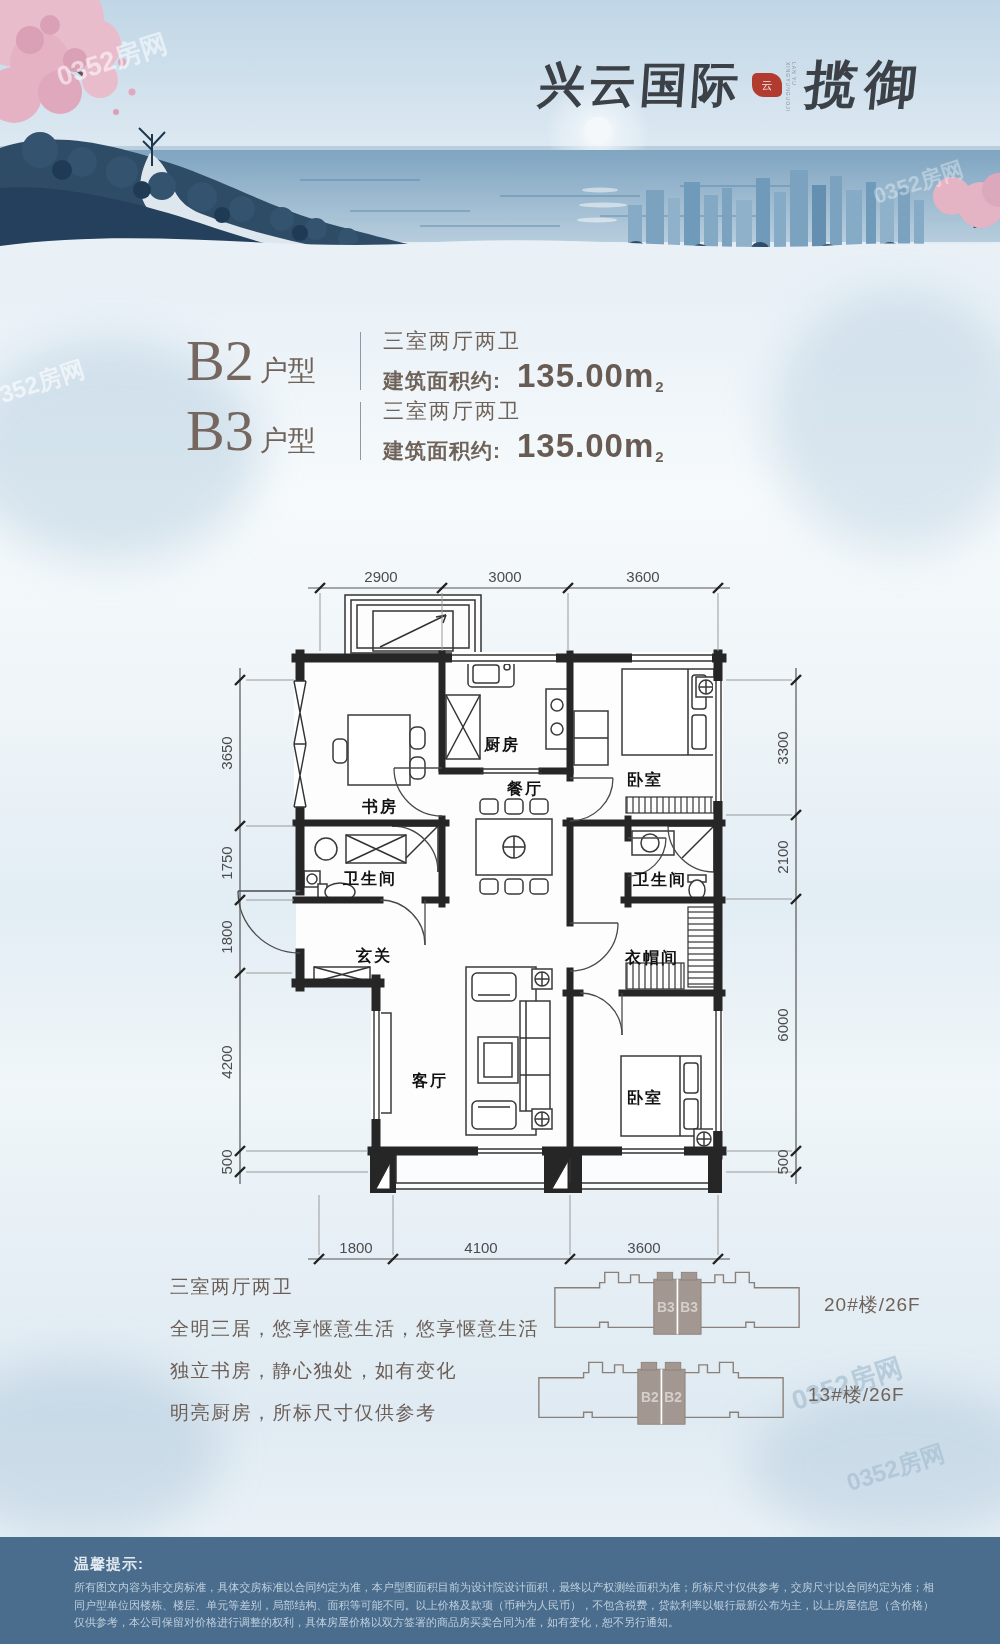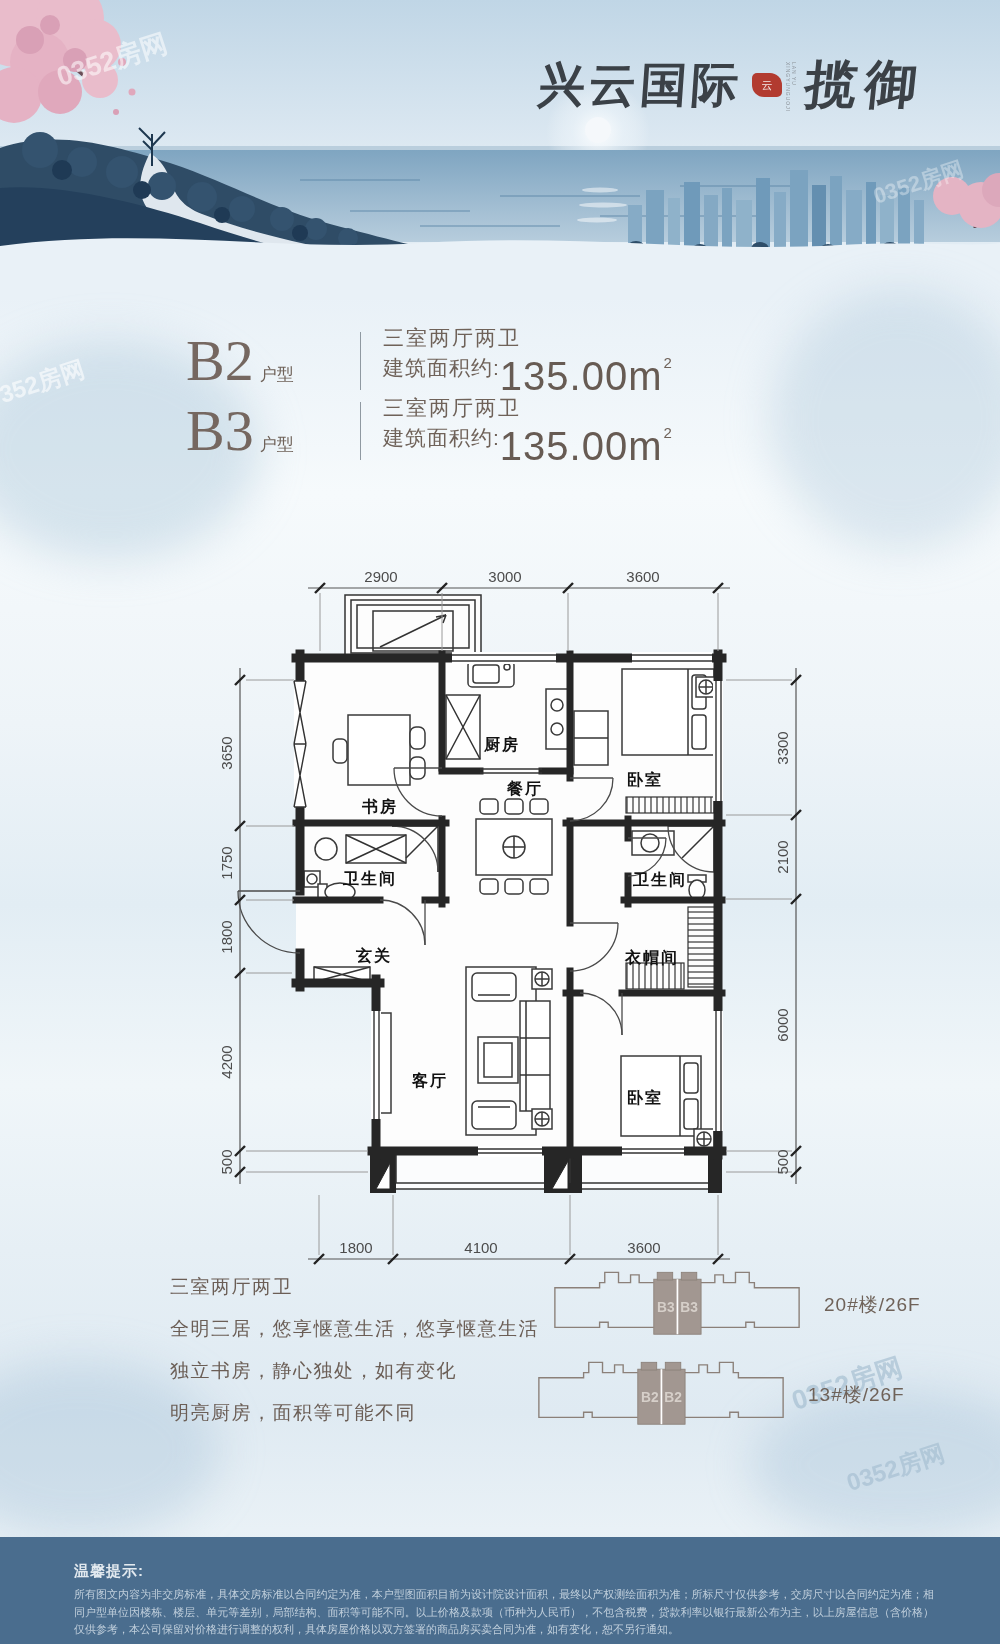--- a/index.html
+++ b/index.html
@@ -18,26 +18,26 @@
   .logo-sub{font-family:"Liberation Serif",serif;font-weight:bold;font-size:52px;letter-spacing:8px;transform:skewX(-6deg);}
   
   .wm{position:absolute;font-weight:bold;transform:rotate(-18deg);pointer-events:none;white-space:nowrap;}
   
   .mist{position:absolute;border-radius:50%;filter:blur(22px);pointer-events:none;}
   
   #unit-block{position:absolute;left:186px;top:326px;color:#6f6259;}
   .unit-row{display:flex;align-items:center;height:70px;}
   .unit-code{width:168px;display:flex;align-items:baseline;}
   .unit-code .code{font-family:"Liberation Serif",serif;font-size:58px;line-height:58px;color:#756760;}
-  .unit-code .suffix{font-size:17px;margin-left:6px;color:#6f6259;}
+  .unit-code .suffix{font-size:28px;margin-left:6px;color:#6f6259;}
   .unit-divider{width:1px;height:58px;background:#8f99a1;margin:0 22px 0 6px;}
   .unit-info{display:flex;flex-direction:column;justify-content:center;}
   .unit-layout{font-size:21px;letter-spacing:2px;color:#6f6259;}
-  .unit-area{font-size:21px;letter-spacing:1px;color:#6f6259;margin-top:2px;display:flex;align-items:flex-start;}
-  .unit-area .area-num{font-size:40px;letter-spacing:1px;color:#675b53;margin-left:0;}
+  .unit-area{font-size:21px;letter-spacing:1px;color:#6f6259;margin-top:2px;display:flex;align-items:flex-end;font-weight:bold;}
+  .unit-area .area-num{font-size:33px;letter-spacing:1px;color:#675b53;margin-left:16px;}
   .unit-area sup{font-size:15px;margin-left:1px;}
   
   #floor-plan{position:absolute;left:180px;top:543px;}
   .wall{stroke:#262626;fill:none;stroke-linecap:square;}
   .w-out{stroke-width:9;}
   .w-in{stroke-width:7;}
   .thin{stroke:#333;stroke-width:1.5;fill:none;}
   .furn{stroke:#3a3a3a;stroke-width:1.5;fill:#fff;}
   .furno{stroke:#3a3a3a;stroke-width:1.5;fill:none;}
   .winline{stroke:#333;stroke-width:1.4;fill:none;}
@@ -51,21 +51,21 @@
   #description{position:absolute;left:170px;top:1266px;color:#6b5e56;font-size:19px;letter-spacing:1.5px;line-height:42px;}
   
   .building{position:absolute;display:flex;align-items:center;}
   .building-label{font-size:19px;color:#6f6259;margin-left:18px;letter-spacing:1px;}
   .bld-outline{stroke:#8b8079;stroke-width:1.6;fill:none;}
   .bld-block{fill:#a29791;stroke:#8b8079;stroke-width:1;}
   .bld-letter{fill:#d6cfc9;font-size:16px;font-weight:bold;}
   
   #note{position:absolute;left:0;top:1486px;width:100%;text-align:center;font-size:17px;color:#3a3a3a;letter-spacing:1px;}
   
-  #footer{position:absolute;left:0;top:1537px;width:1000px;height:107px;background:#4a6d8e;box-sizing:border-box;padding:25px 66px 0 74px;}
+  #footer{position:absolute;left:0;top:1537px;width:1000px;height:107px;background:#4a6d8e;box-sizing:border-box;padding:18px 66px 0 74px;}
   #footer .footer-title{font-size:15px;font-weight:bold;color:#e2e9ef;margin-bottom:5px;letter-spacing:1px;}
   #footer .footer-text{font-size:11px;color:#c0cfdc;line-height:1.6;text-align:justify;}
 </style>
 </head>
 <body>
 
 <div id="page">
 
   <svg id="header-art" width="1000" height="300" viewBox="0 0 1000 300">
     <defs>
@@ -494,21 +494,21 @@
       <text class="room" x="472" y="420" text-anchor="middle">衣帽间</text>
       <text class="room" x="250" y="543" text-anchor="middle">客厅</text>
       <text class="room" x="465" y="560" text-anchor="middle">卧室</text>
     </g>
   </svg>
 
   <div id="description">
     <div>三室两厅两卫</div>
     <div>全明三居，悠享惬意生活，悠享惬意生活</div>
     <div>独立书房，静心独处，如有变化</div>
-    <div>明亮厨房，面积等可能不同</div>
+    <div>明亮厨房，所标尺寸仅供参考</div>
   </div>
 
   <div class="building" style="left:548px;top:1262px;">
     <svg width="258" height="86" viewBox="0 0 300 100">
       <path class="bld-outline" d="M123,24 H106 V15 H96 V24 H82 V12 H66 V24 H60 V30 H8 V76 H60 V70 H70 V76 H123"></path>
       <path class="bld-outline" d="M177,24 H194 V15 H204 V24 H218 V12 H234 V24 H240 V30 H292 V76 H240 V70 H230 V76 H177"></path>
       <rect class="bld-block" x="123" y="20" width="55" height="64"></rect>
       <path d="M150.5,20 V84" stroke="#ffffff" stroke-width="2"></path>
       <rect class="bld-block" x="127" y="12" width="18" height="9"></rect>
       <rect class="bld-block" x="155" y="12" width="18" height="9"></rect>

